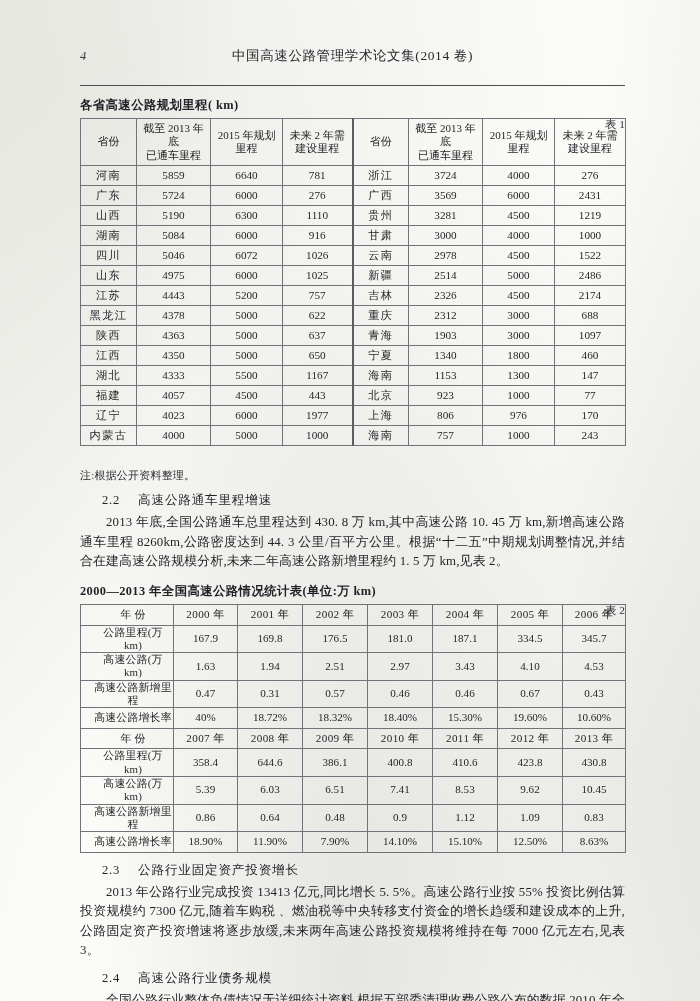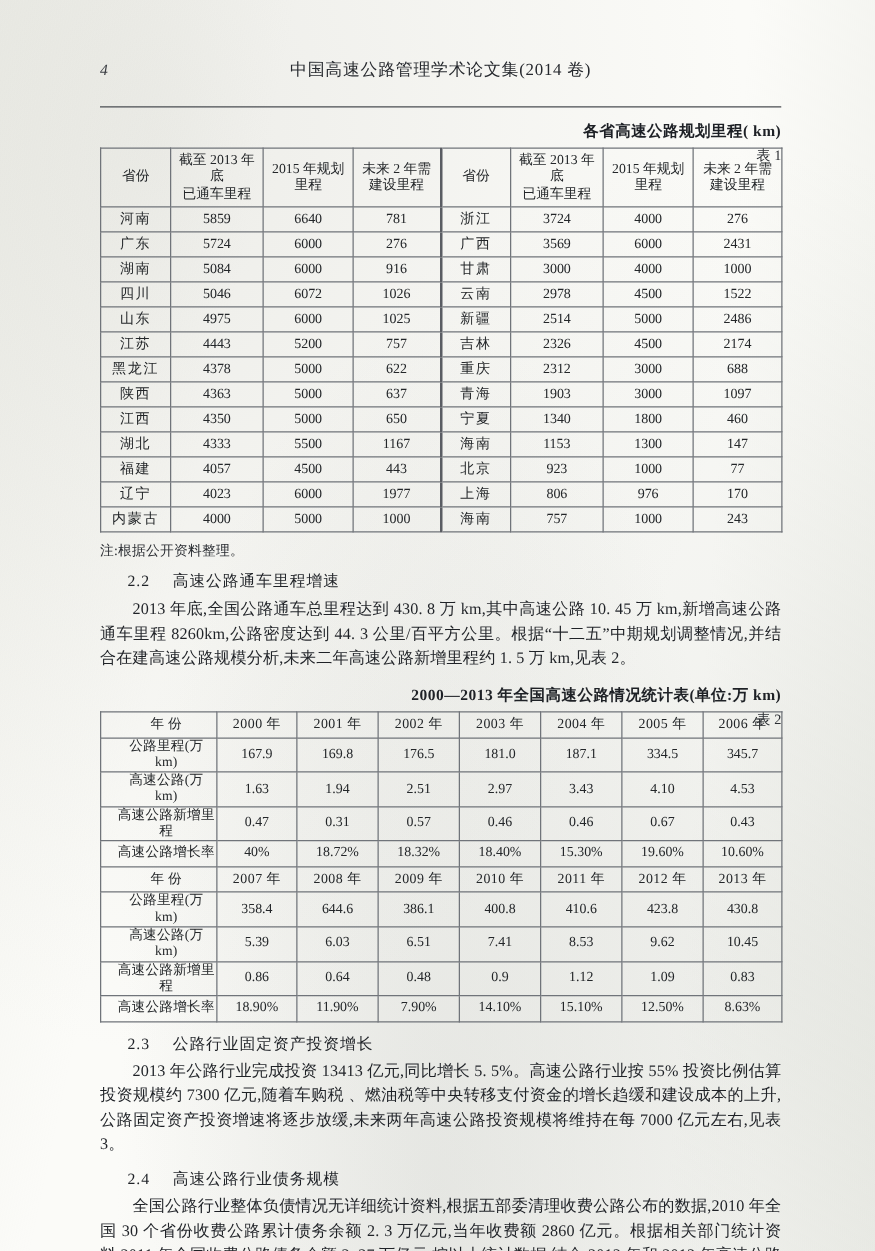--- a/index.html
+++ b/index.html
@@ -68,21 +68,21 @@
     margin-top: 7px;
   }
 
   
   .cap-wrap {
     position: relative;
     height: 21px;
     margin-top: 11px;
   }
   .cap-title {
-    text-align: right;
+    text-align: left;
     font-size: 12.4px;
     font-weight: bold;
     letter-spacing: 0.4px;
     color: #1e2126;
   }
   .cap-num {
     position: absolute;
     right: 0;
     top: 20px;
     font-size: 11.4px;
@@ -126,21 +126,21 @@
   #table-provinces .divider {
     border-left: 2.2px solid #5a5d63;
   }
   #table-provinces .prov {
     letter-spacing: 1.4px;
   }
   .hdr2 { line-height: 1.15; }
 
   .note {
     font-size: 11px;
-    margin-top: 7px;
+    margin-top: 22px;
     color: #2a2d32;
     letter-spacing: 0.2px;
   }
 
   
   .sec-head {
     font-size: 12.6px;
     margin-top: 9px;
     letter-spacing: 0.8px;
     color: #1f2227;
@@ -240,20 +240,30 @@
             <td class="prov">广东</td>
             <td>5724</td>
             <td>6000</td>
             <td>276</td>
             <td class="prov divider">广西</td>
             <td>3569</td>
             <td>6000</td>
             <td>2431</td>
           </tr>
           <tr>
+            <td class="prov">山西</td>
+            <td>5190</td>
+            <td>6300</td>
+            <td>1110</td>
+            <td class="prov divider">贵州</td>
+            <td>3281</td>
+            <td>4500</td>
+            <td>1219</td>
+          </tr>
+          <tr>
             <td class="prov">湖南</td>
             <td>5084</td>
             <td>6000</td>
             <td>916</td>
             <td class="prov divider">甘肃</td>
             <td>3000</td>
             <td>4000</td>
             <td>1000</td>
           </tr>
           <tr>

